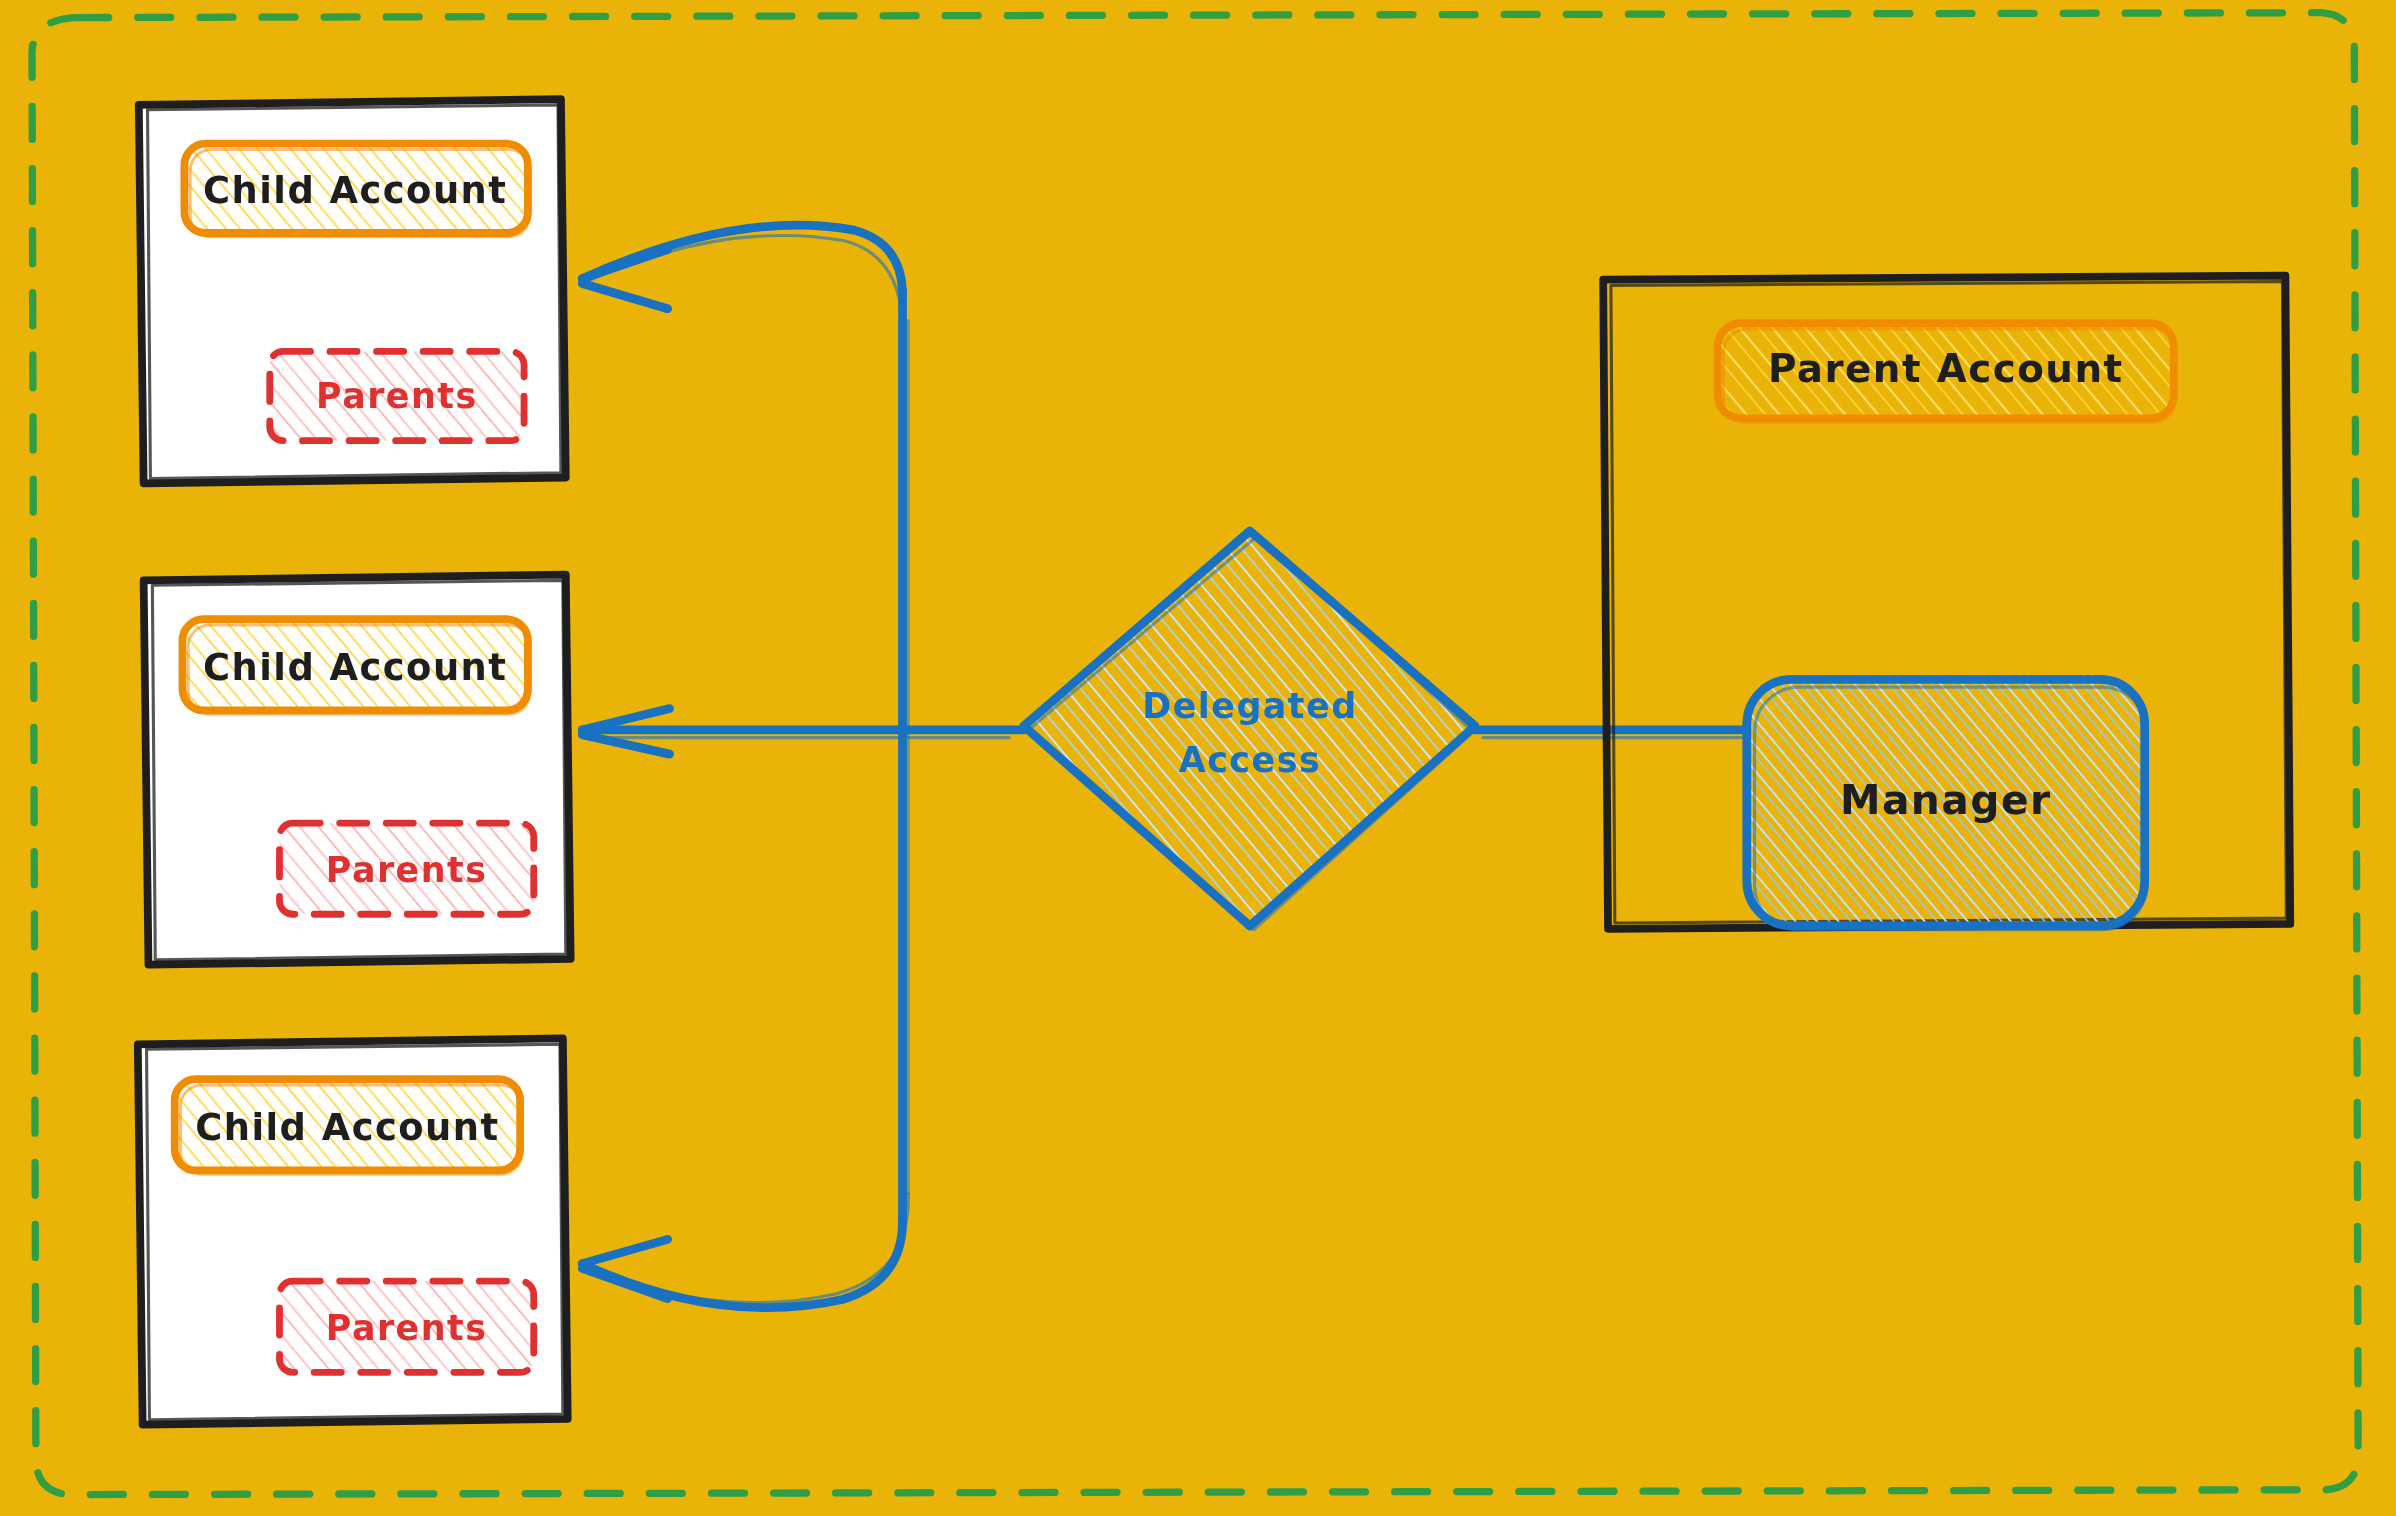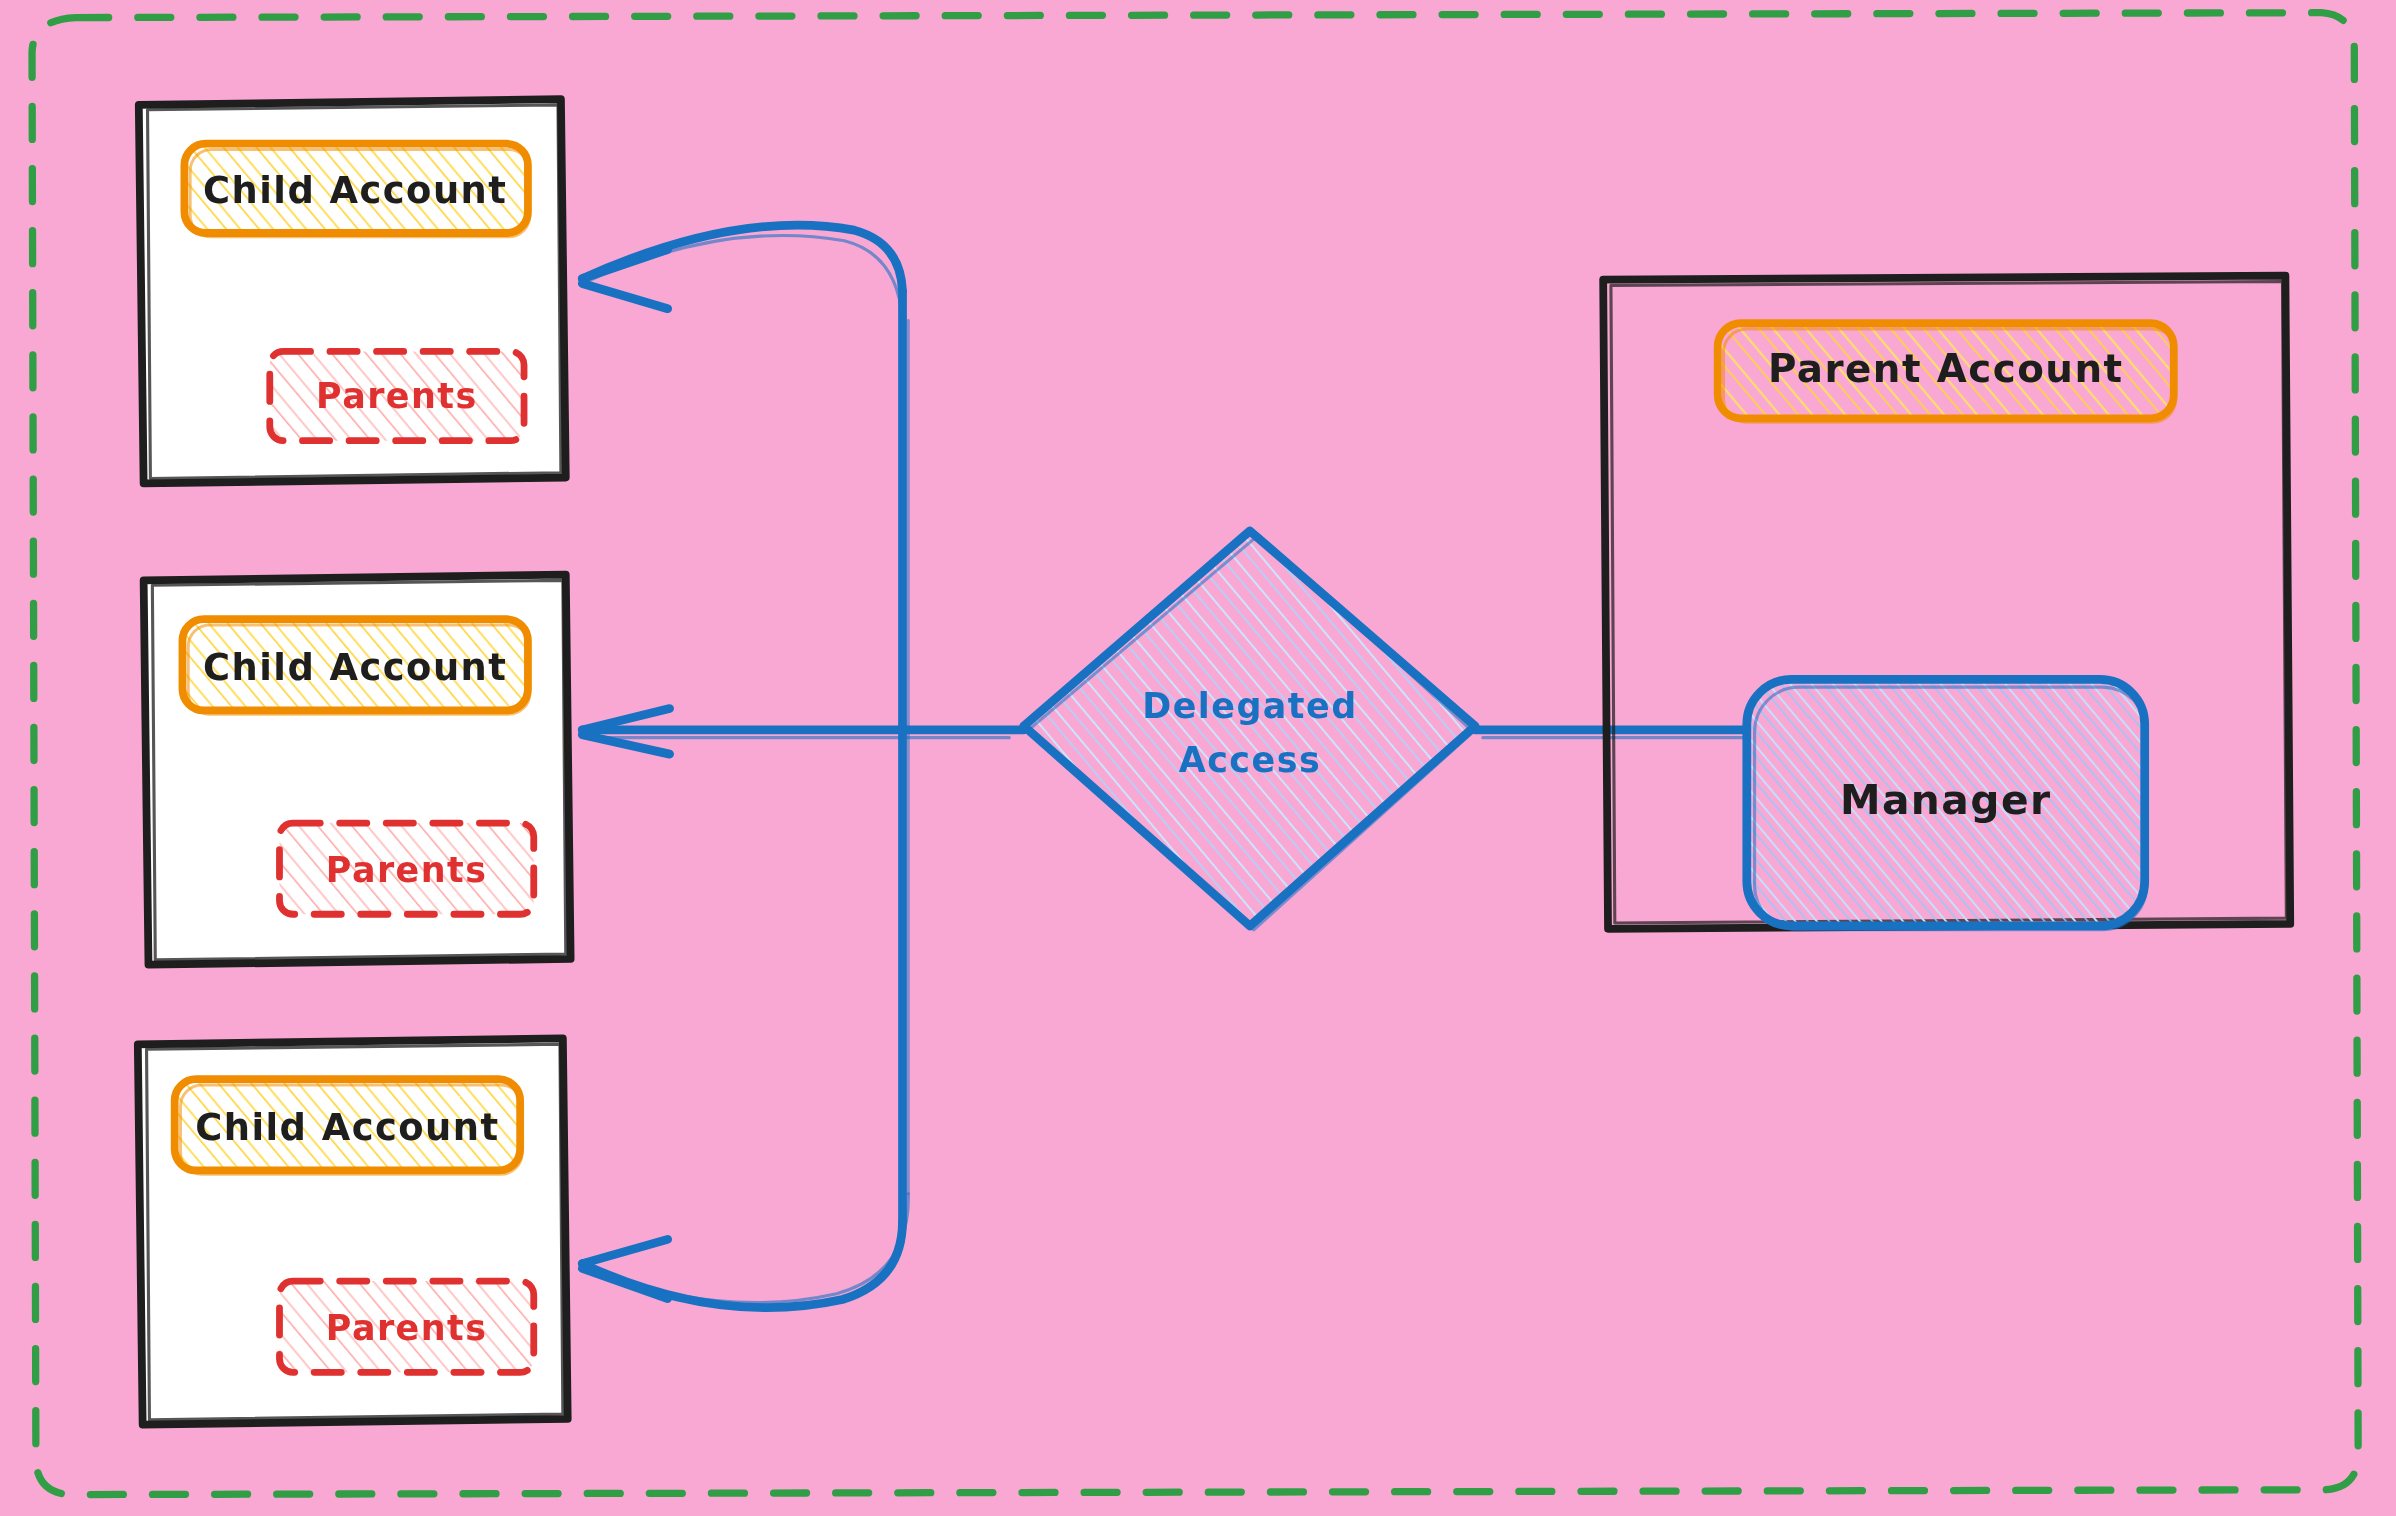--- a/index.html
+++ b/index.html
@@ -5,21 +5,21 @@
   html, body {
     margin: 0;
     padding: 0;
     background: #ffffff;
     font-family: "DejaVu Sans", sans-serif;
   }
   #stage {
     position: relative;
     width: 2397px;
     height: 1517px;
-    background: #f9a8d4;
+    background: #eab308;
     overflow: hidden;
   }
   #stage svg { display: block; }
 
   .lbl {
     font-family: "DejaVu Sans", sans-serif;
     font-weight: 700;
     dominant-baseline: middle;
     text-anchor: middle;
     letter-spacing: 1.5px;

